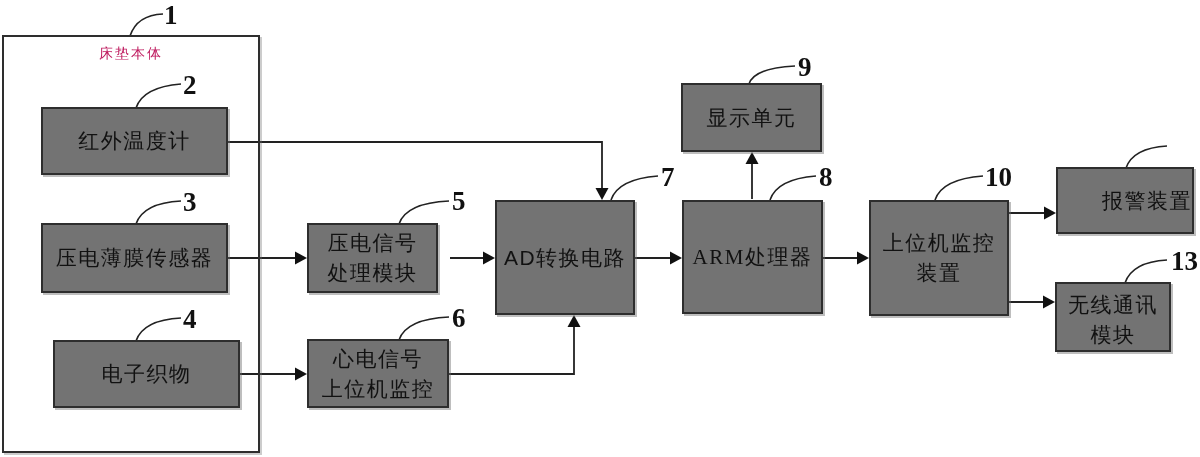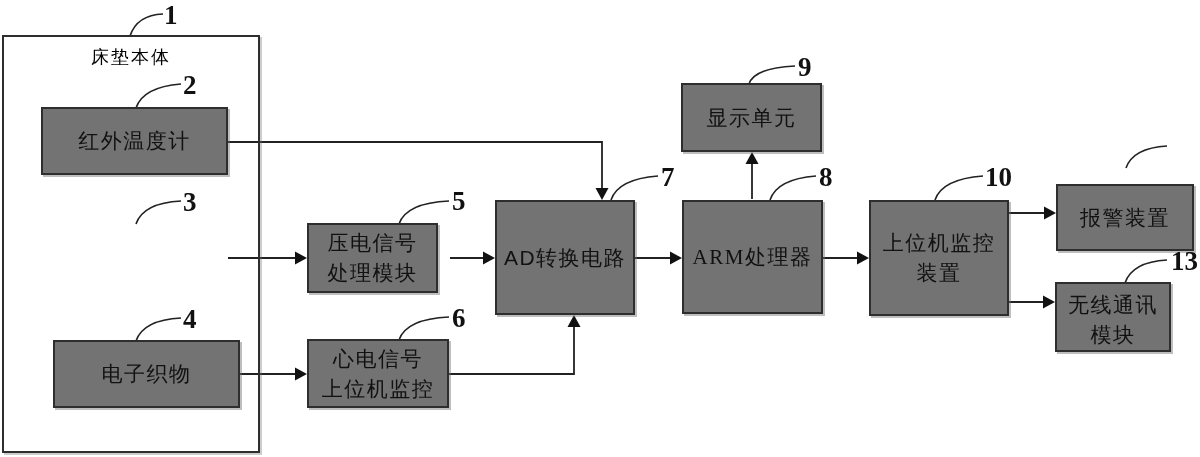--- a/index.html
+++ b/index.html
@@ -30,23 +30,23 @@
   .outerbox{
     position:absolute;
     border:2px solid #2e2e2e;
     background:transparent;
     box-sizing:border-box;
     box-shadow:2px 2px 0 rgba(110,110,110,0.35);
   }
   .outerbox .title{
     margin-top:8px;
     text-align:center;
-    font-size:18px;
+    font-size:14px;
     letter-spacing:2px;
-    color:#000000;
+    color:#be185d;
   }
   .ref{
     position:absolute;
     font-family:"Liberation Serif","DejaVu Serif",serif;
     font-weight:bold;
     font-size:27px;
     line-height:27px;
     color:#111111;
   }
 </style>
@@ -97,20 +97,23 @@
   </svg>
 
   <div class="outerbox" style="left:2px;top:35px;width:258px;height:418px;">
     <div class="title">床垫本体</div>
   </div>
 
   <div class="box" style="left:41px;top:107px;width:187px;height:68px;">
     <span class="lbl">红外温度计</span>
   </div>
 
+  <div class="box" style="left:41px;top:223px;width:187px;height:70px;">
+    <span class="lbl">压电薄膜传感器</span>
+  </div>
 
   <div class="box" style="left:53px;top:340px;width:187px;height:68px;">
     <span class="lbl">电子织物</span>
   </div>
 
   <div class="box" style="left:307px;top:223px;width:131px;height:70px;">
     <span class="lbl">压电信号
 处理模块</span>
   </div>
 
@@ -129,21 +132,21 @@
 
   <div class="box" style="left:681px;top:83px;width:141px;height:69px;">
     <span class="lbl">显示单元</span>
   </div>
 
   <div class="box" style="left:869px;top:200px;width:140px;height:116px;">
     <span class="lbl">上位机监控
 装置</span>
   </div>
 
-  <div class="box" style="left:1056px;top:184px;width:138px;height:67px;">
+  <div class="box" style="left:1056px;top:167px;width:138px;height:67px;justify-content:flex-end;">
     <span class="lbl">报警装置</span>
   </div>
 
   <div class="box" style="left:1055px;top:282px;width:116px;height:70px;align-items:flex-end;">
     <span class="lbl">无线通讯
 模块</span>
   </div>
 
   <div class="ref" style="left:164px;top:2px;">1</div>
   <div class="ref" style="left:183px;top:72px;">2</div>

